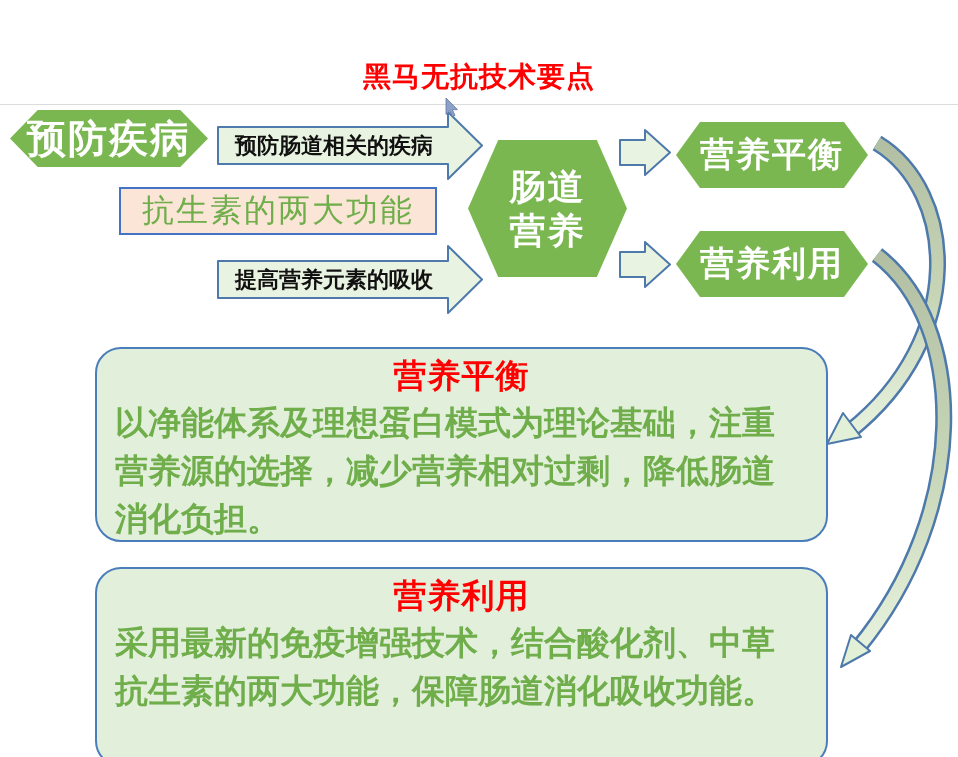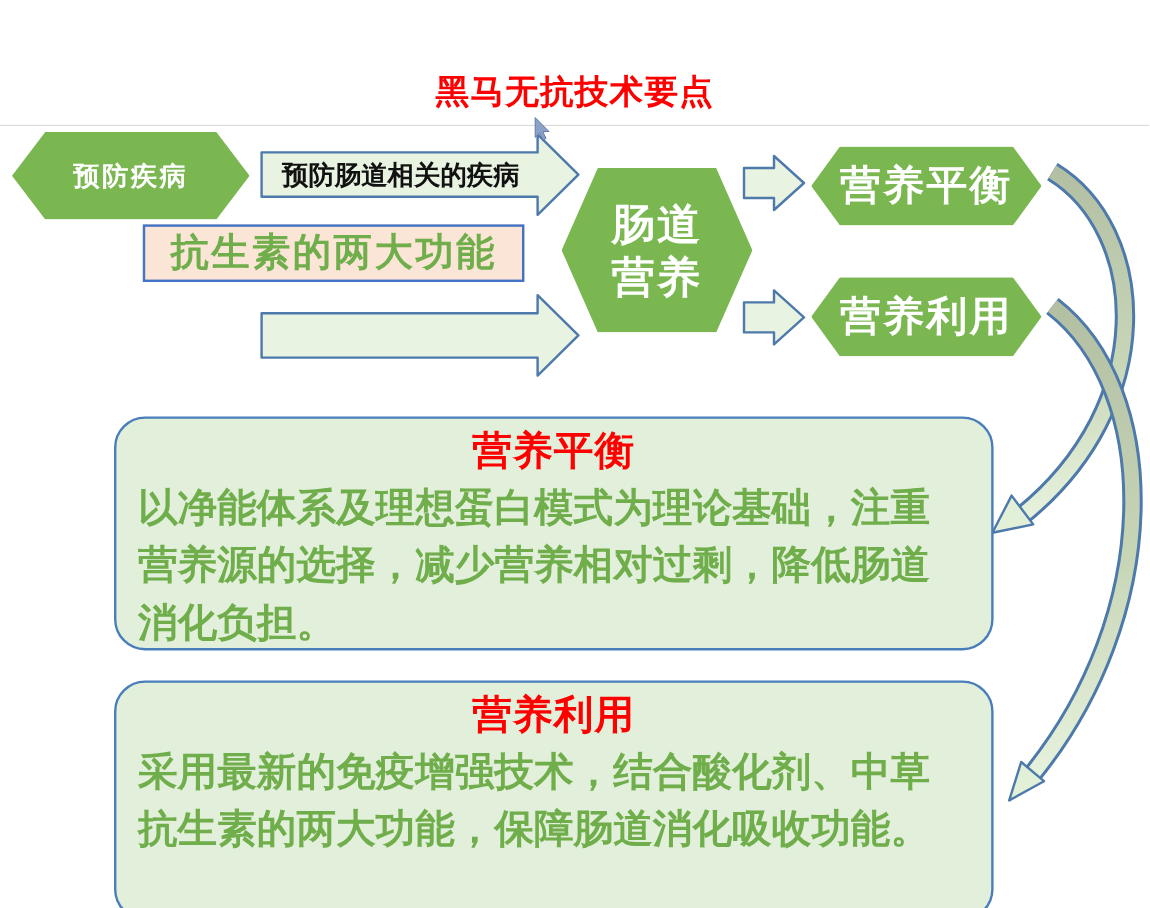--- a/index.html
+++ b/index.html
@@ -13,31 +13,31 @@
     font-size:28px;font-weight:bold;color:#ff0000;letter-spacing:1px;
   }
   .hex{
     position:absolute;background:#7ab751;color:#ffffff;font-weight:bold;
     display:flex;align-items:center;justify-content:center;text-align:center;
     letter-spacing:2px;
   }
   .hex-side{clip-path:polygon(14% 0,86% 0,100% 50%,86% 100%,14% 100%,0 50%);}
   .hex-right{clip-path:polygon(12.5% 0,87.5% 0,100% 50%,87.5% 100%,12.5% 100%,0 50%);}
   .hex-center{clip-path:polygon(19% 0,81% 0,100% 50%,81% 100%,19% 100%,0 50%);}
-  .hex-left-sz{left:10px;width:198px;height:73px;font-size:22px;}
+  .hex-left-sz{left:10px;width:198px;height:57px;font-size:39px;}
   .arrow-label{
     position:absolute;left:222px;width:224px;height:37px;
     display:flex;align-items:center;justify-content:center;
     font-size:22px;font-weight:bold;color:#111111;white-space:nowrap;text-align:center;
   }
   .func-box{
     position:absolute;left:119px;top:150px;width:314px;height:44px;
     background:#fbe5d6;border:2px solid #4472c4;
     display:flex;align-items:center;justify-content:center;
-    font-size:32px;font-weight:bold;color:#6fae4b;letter-spacing:2px;white-space:nowrap;
+    font-size:32px;font-weight:normal;color:#6fae4b;letter-spacing:2px;white-space:nowrap;
   }
   .detail-box{
     position:absolute;left:95px;width:729px;background:#e2efda;
     border:2px solid #4a7ebb;border-radius:26px;overflow:hidden;
   }
   .detail-title{
     margin-top:5px;text-align:center;font-size:33px;font-weight:bold;color:#ff0000;
     letter-spacing:1px;
   }
   .detail-line{
@@ -84,20 +84,21 @@
     </g>
 
     <path d="M446,61 l0,16.5 l3.8,-3.7 l2.5,5.8 l2.7,-1.2 l-2.6,-5.6 l5.1,-0.2 Z" fill="#8ba1c7" stroke="#5f77a6" stroke-width="0.8"></path>
   </svg>
 
   <div class="hex hex-side hex-left-sz" style="top:73px;">
     <span>预防疾病</span>
   </div>
 
   <div class="arrow-label" style="top:90px;">预防肠道相关的疾病</div>
+  <div class="arrow-label" style="top:224px;">提高营养元素的吸收</div>
 
   <div class="func-box">
     <span>抗生素的两大功能</span>
   </div>
 
   <div class="hex hex-center" style="left:468px;top:103px;width:159px;height:137px;font-size:36px;line-height:44px;flex-direction:column;">
     <div>肠道</div>
     <div>营养</div>
   </div>
 

